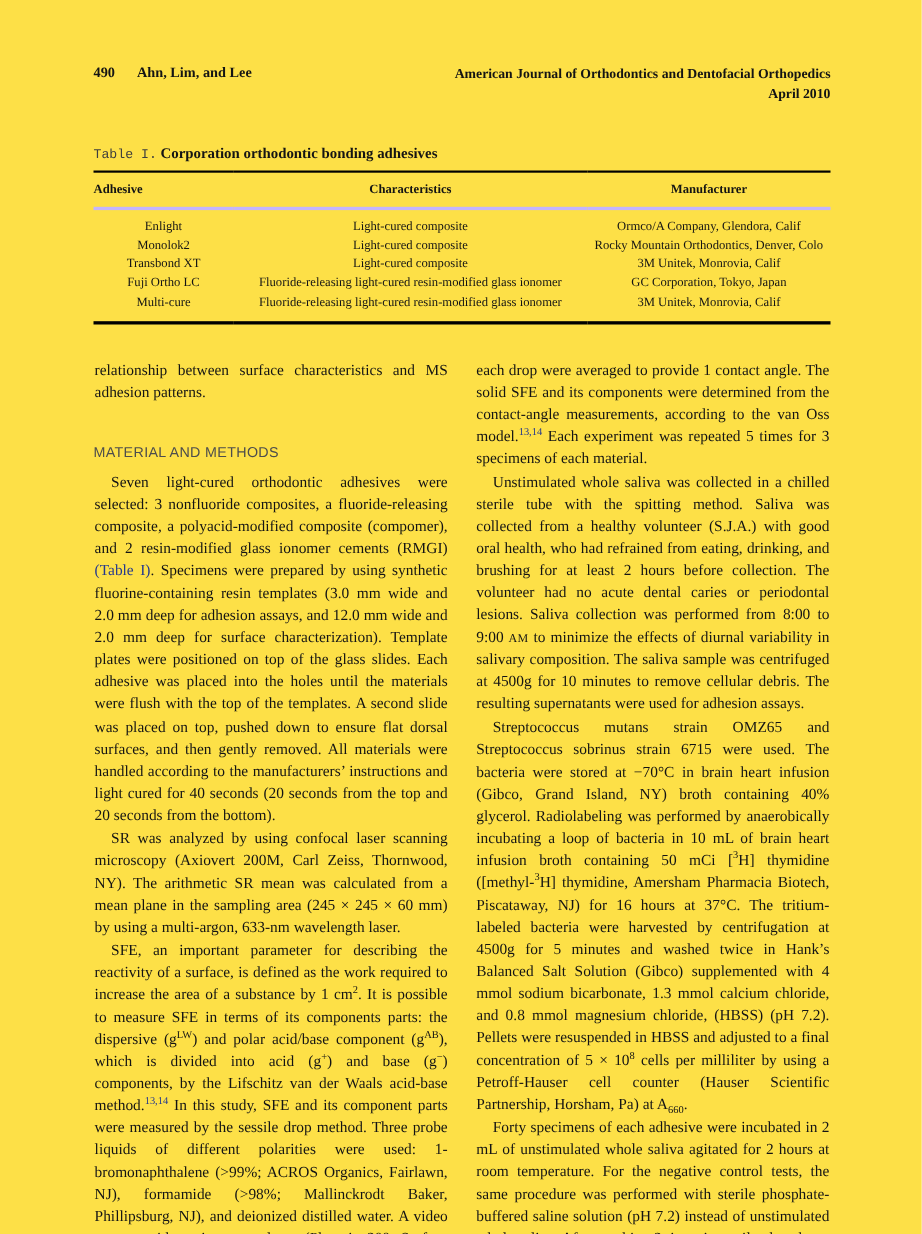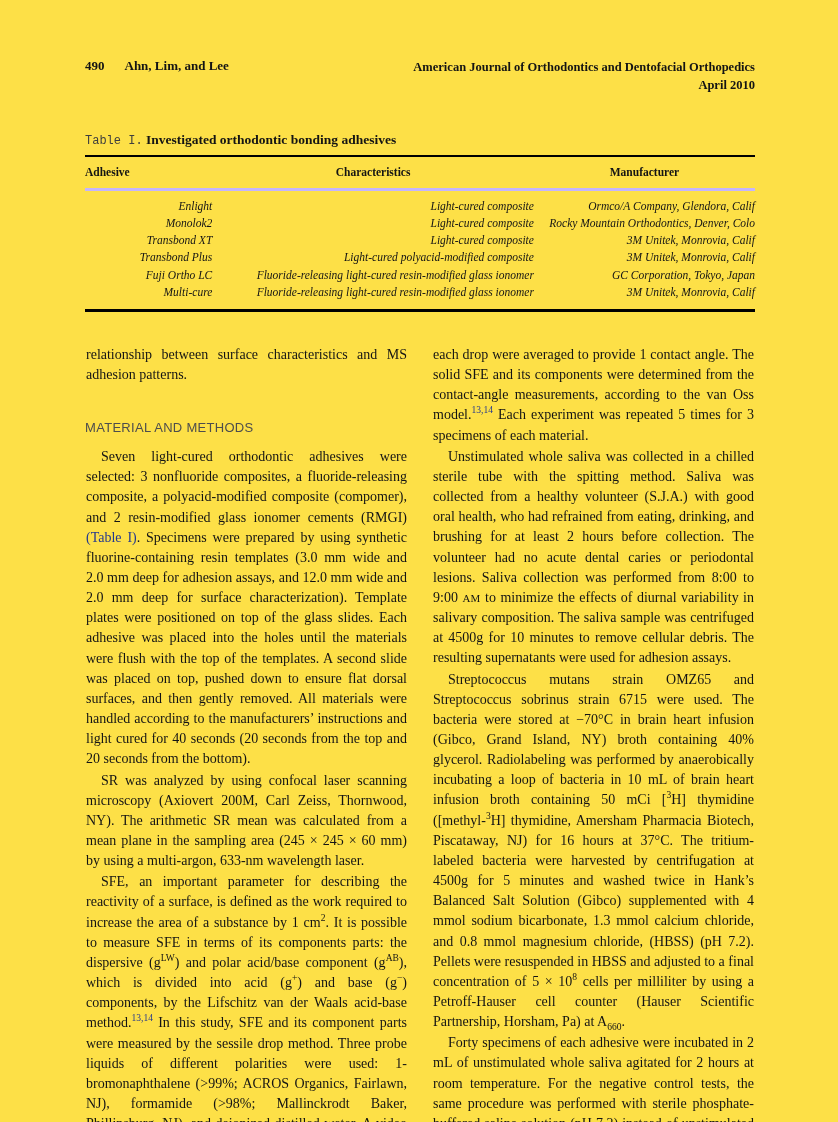--- a/index.html
+++ b/index.html
@@ -14,21 +14,21 @@
   .header-right{text-align:right;line-height:1.45;font-size:12.5px;}
   .table-section{margin-top:38px;}
   .table-caption{font-size:13.5px;margin-bottom:7px;}
   .table-caption .label{font-family:Liberation Mono, monospace;color:#3e3e3e;font-size:12px;}
   .table-caption .title{font-weight:bold;}
   table{width:100%;border-collapse:collapse;border-top:2px solid #000;border-bottom:3px solid #000;font-size:11.5px;line-height:1.5;}
   thead th{font-weight:bold;padding:7px 0 6px;border-bottom:3px solid #c4b5fd;font-size:11.5px;}
   thead th:nth-child(1){text-align:left;width:19%;}
   thead th:nth-child(2){text-align:center;width:48%;}
   thead th:nth-child(3){width:33%;}
-  tbody td{padding:0;text-align:right;vertical-align:top;font-style:italic;}
+  tbody td{padding:0;text-align:center;vertical-align:top;}
   tbody tr:first-child td{padding-top:7px;}
   tbody tr:last-child td{padding-bottom:8px;}
   .columns{display:flex;gap:24px;margin-top:32px;}
   .col{width:324px;font-size:14px;line-height:1.44;text-align:justify;}
   .para{margin:1px;}
   .para.indent{text-indent:15px;}
   .section-heading{
     font-family:"Liberation Sans",sans-serif;color:#4d4d4d;font-size:13px;
     font-weight:normal;letter-spacing:0.3px;margin:34px 0 9px;
   }
@@ -47,21 +47,21 @@
     </div>
     <div class="header-right">
       <div>American Journal of Orthodontics and Dentofacial Orthopedics</div>
       <div>April 2010</div>
     </div>
   </div>
 
   <div class="table-section">
     <div class="table-caption">
       <span class="label">Table I.</span>
-      <span class="title">Investigated orthodontic bonding adhesives</span>
+      <span class="title">Corporation orthodontic bonding adhesives</span>
     </div>
     <table>
       <thead>
         <tr>
           <th>Adhesive</th>
           <th>Characteristics</th>
           <th>Manufacturer</th>
         </tr>
       </thead>
       <tbody>
@@ -71,25 +71,20 @@
             <td>Ormco/A Company, Glendora, Calif</td>
           </tr>
           <tr>
             <td>Monolok2</td>
             <td>Light-cured composite</td>
             <td>Rocky Mountain Orthodontics, Denver, Colo</td>
           </tr>
           <tr>
             <td>Transbond XT</td>
             <td>Light-cured composite</td>
-            <td>3M Unitek, Monrovia, Calif</td>
-          </tr>
-          <tr>
-            <td>Transbond Plus</td>
-            <td>Light-cured polyacid-modified composite</td>
             <td>3M Unitek, Monrovia, Calif</td>
           </tr>
           <tr>
             <td>Fuji Ortho LC</td>
             <td>Fluoride-releasing light-cured resin-modified glass ionomer</td>
             <td>GC Corporation, Tokyo, Japan</td>
           </tr>
           <tr>
             <td>Multi-cure</td>
             <td>Fluoride-releasing light-cured resin-modified glass ionomer</td>

